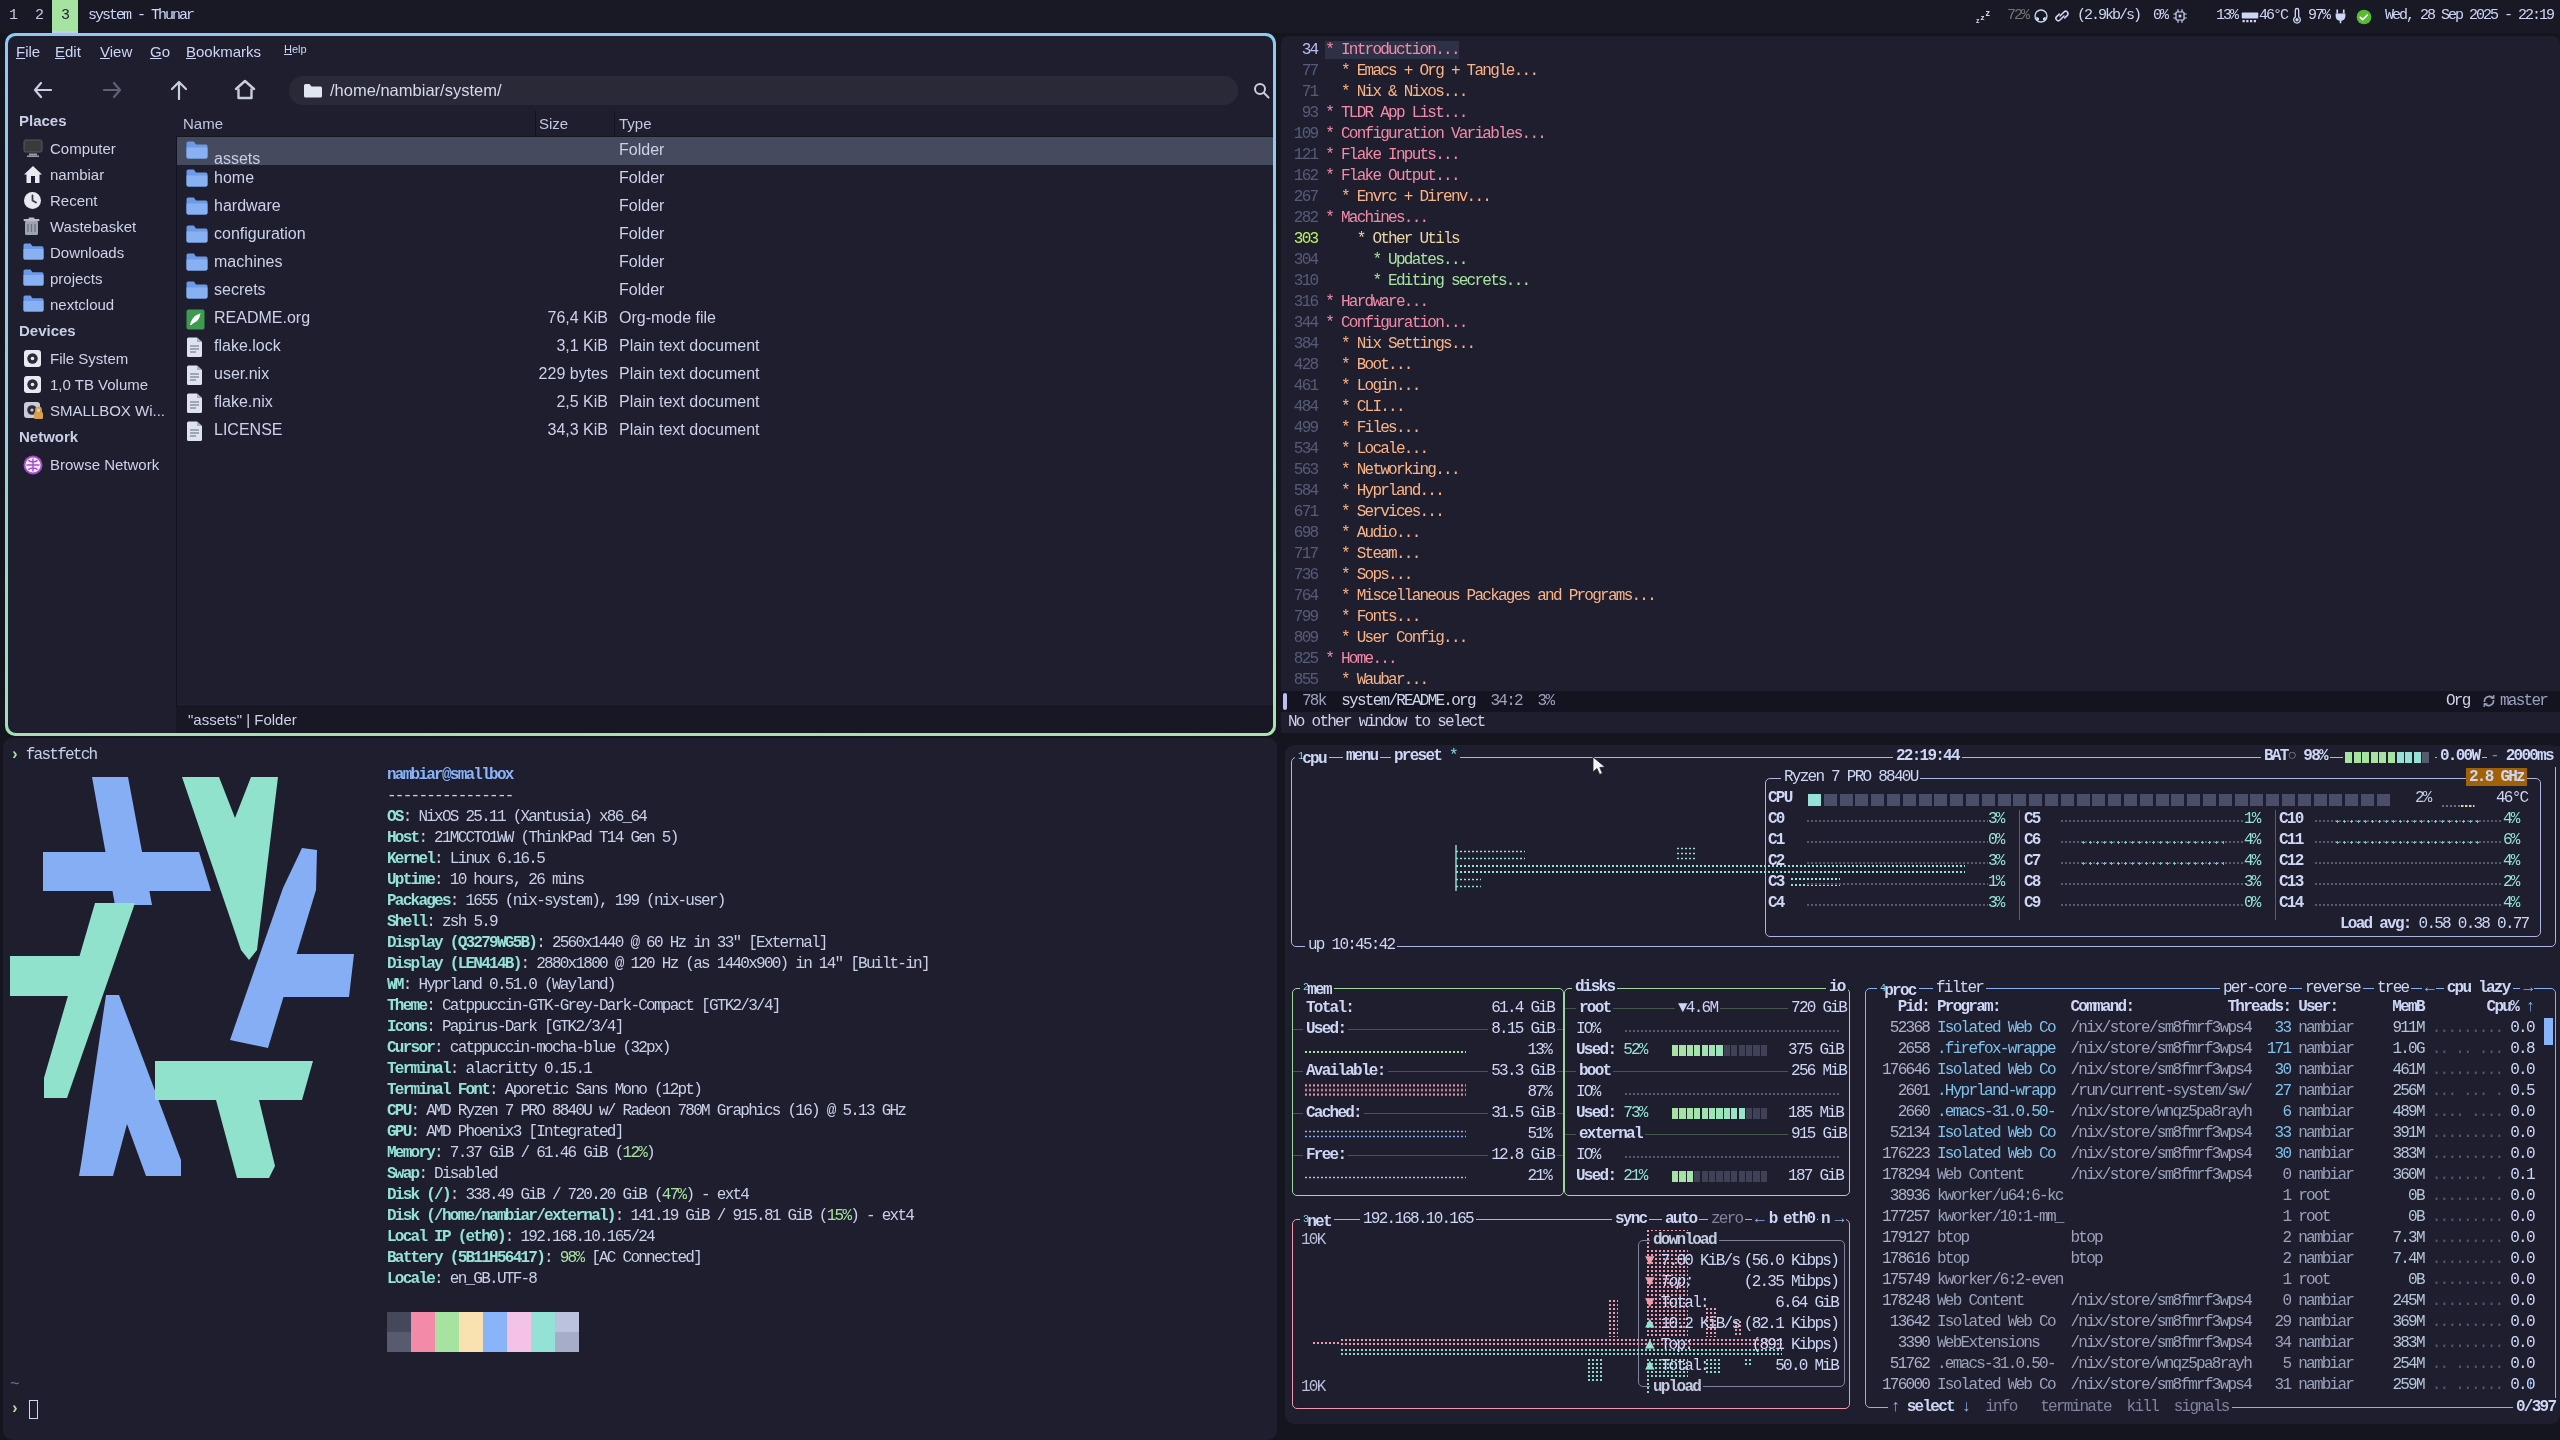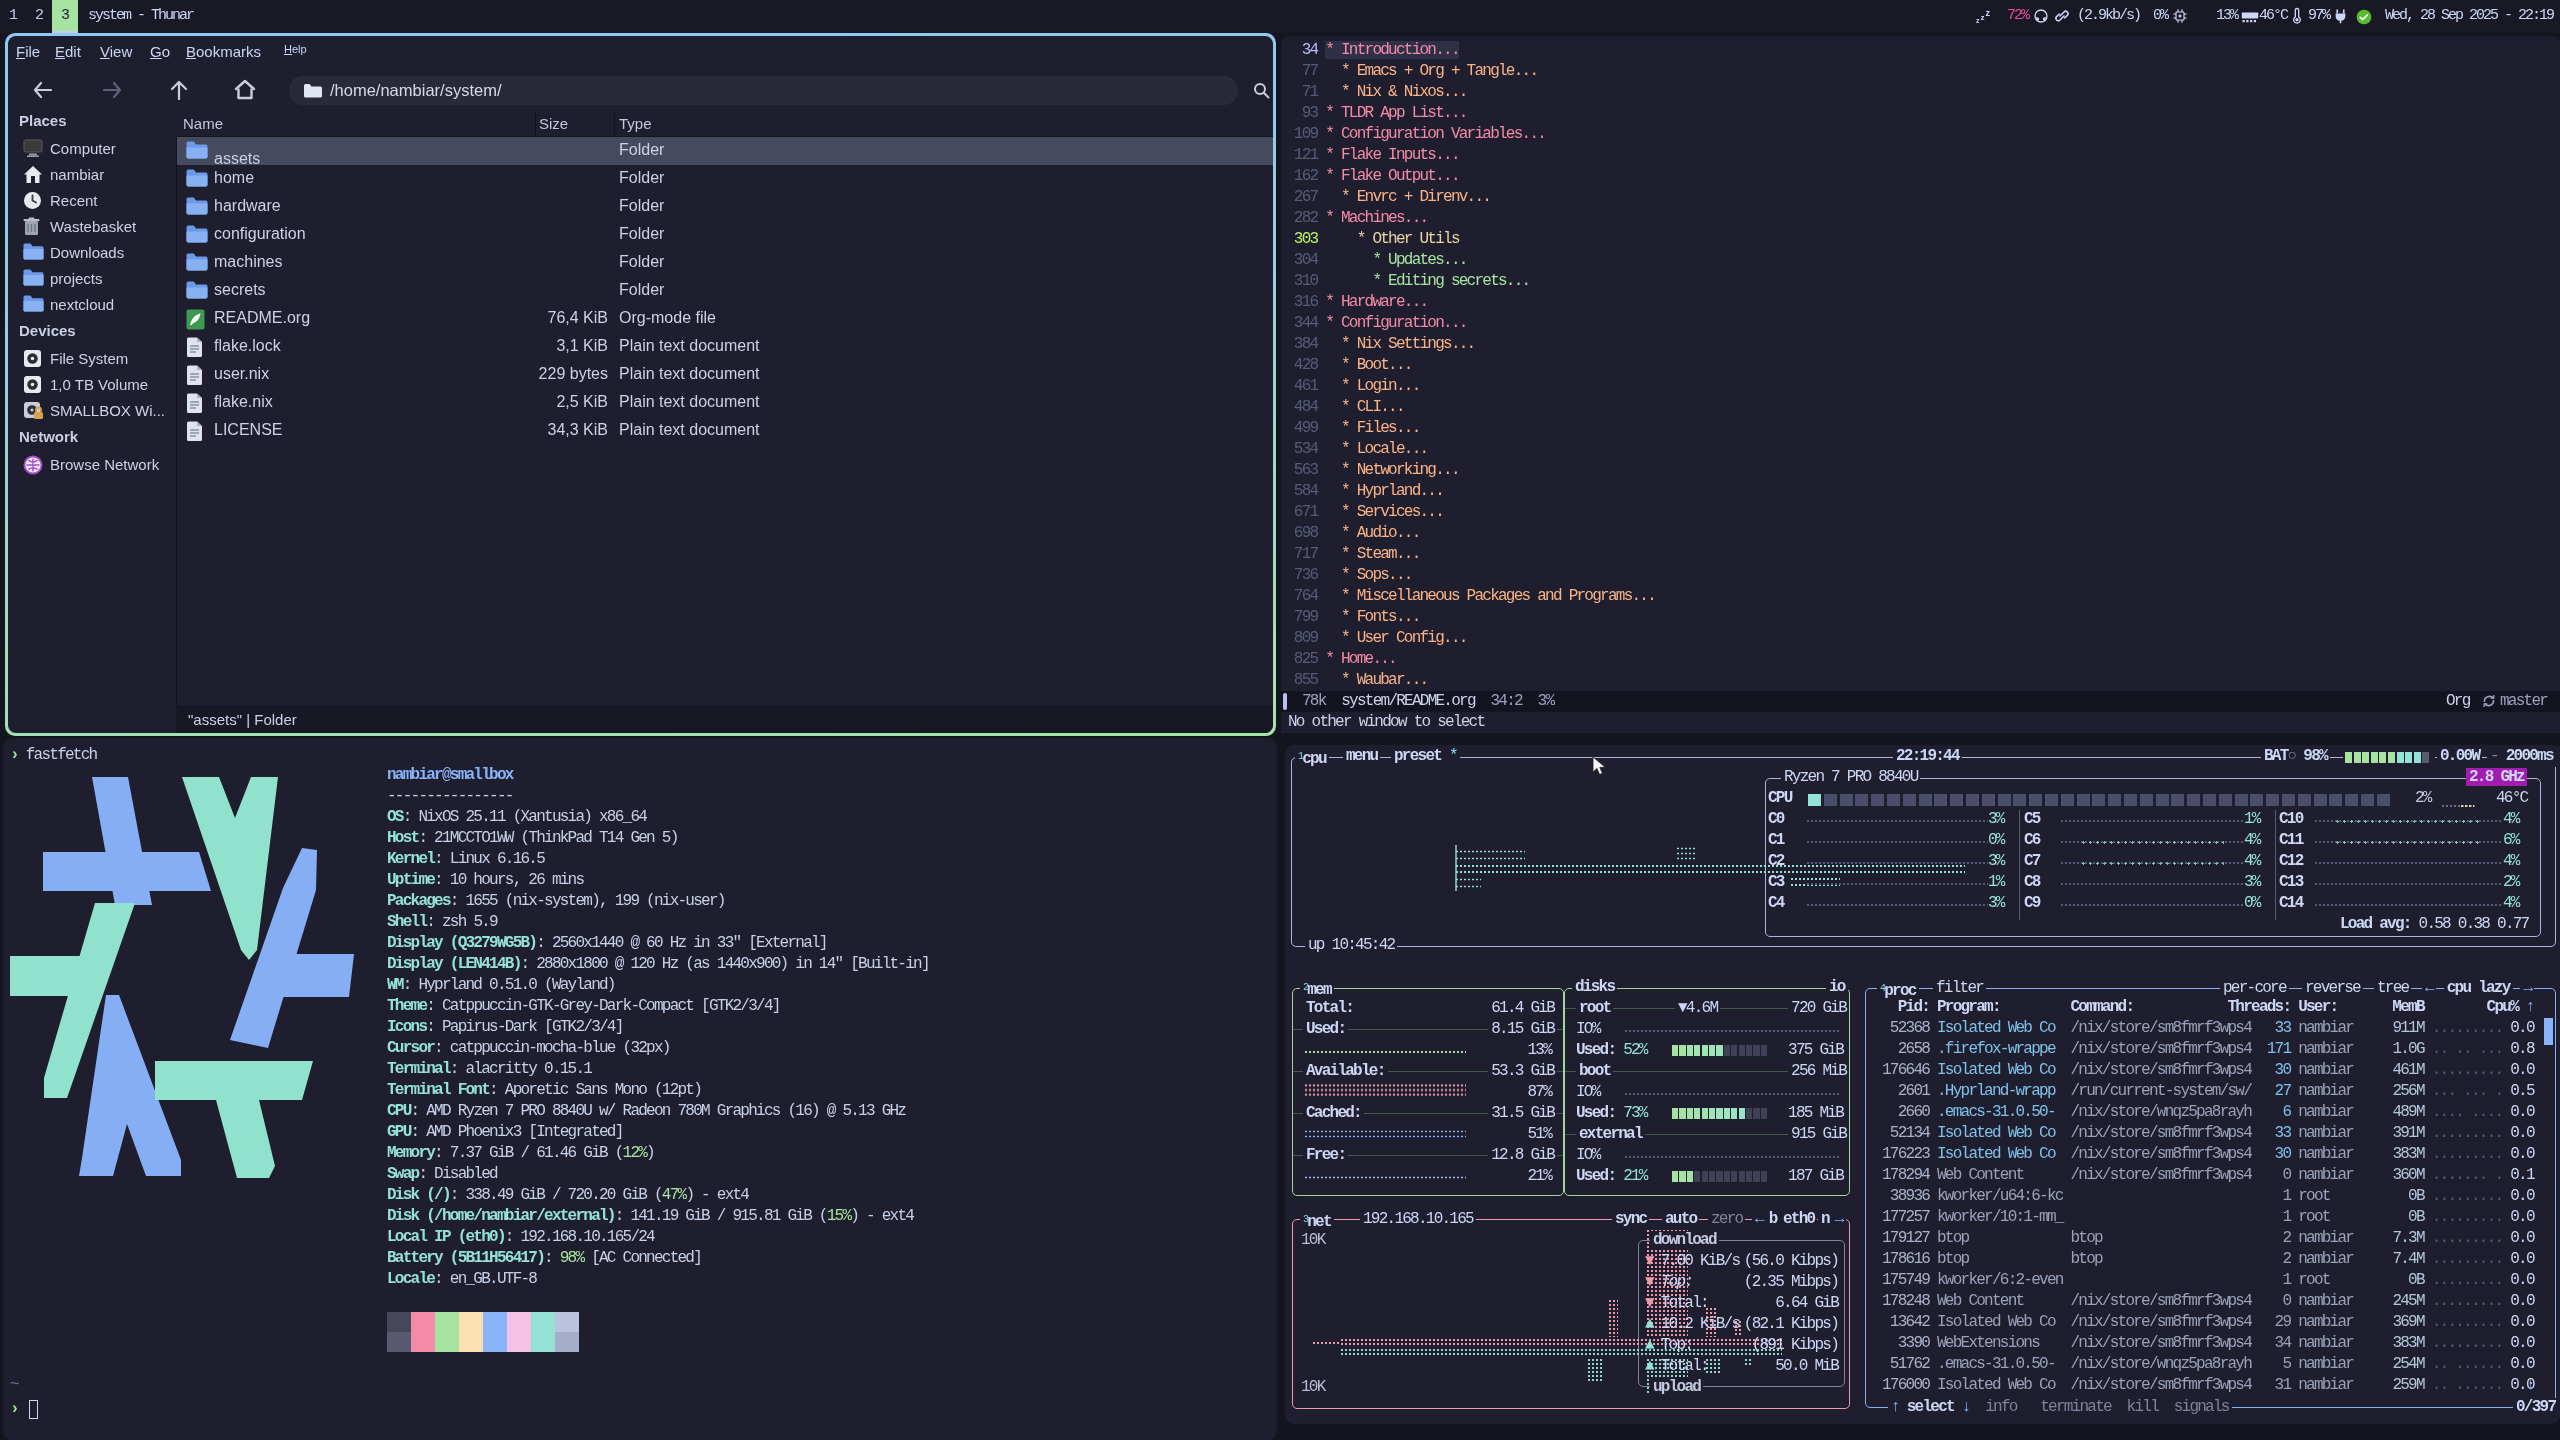--- a/index.html
+++ b/index.html
@@ -50,21 +50,21 @@
       <circle cx="6" cy="14.5" r="2" fill="#cdd6f4" stroke="none"></circle>
     </svg></div>
 <div class="abs" style="left:2334px;top:8px"><svg width="13" height="16" viewBox="0 0 16 18" fill="#cdd6f4">
       <path d="M3 1v5h2V1zM11 1v5h2V1z"></path>
       <path d="M2 6h12v3a6 6 0 0 1-5 5.9V18H7v-3.1A6 6 0 0 1 2 9z"></path>
     </svg></div>
 <div class="abs" style="left:2356px;top:9px"><svg width="16" height="16" viewBox="0 0 24 24">
       <circle cx="12" cy="12" r="11" fill="#56bd2f"></circle>
       <path d="M6.5 12.5l3.5 3.5 7-7" stroke="#fff" stroke-width="2.6" fill="none" stroke-linecap="round" stroke-linejoin="round"></path>
     </svg></div>
-<div class="abs mono17" style="left:2007px;top:7px;color:#ec4899">72%</div>
+<div class="abs mono17" style="left:2007px;top:7px;color:#737373">72%</div>
 <div class="abs mono17" style="left:2077px;top:7px;color:#cdd6f4">(2.9kb/s)</div>
 <div class="abs mono17" style="left:2153px;top:7px;color:#cdd6f4">0%</div>
 <div class="abs mono17" style="left:2216px;top:7px;color:#cdd6f4">13%</div>
 <div class="abs mono17" style="left:2259px;top:7px;color:#cdd6f4">46°C</div>
 <div class="abs mono17" style="left:2308px;top:7px;color:#cdd6f4">97%</div>
 <div class="abs mono17" style="left:2385px;top:7px;color:#cdd6f4">Wed, 28 Sep 2025 - 22:19</div>
 <style>.mono17{font-family:"Liberation Mono",monospace;font-size:15px;letter-spacing:-2.0px}</style>
 <div class="abs" style="left:5px;top:33px;width:1271px;height:703px;border-radius:10px;padding:3px;
 background:linear-gradient(175deg,#8ec8f5 0%,#93cbe8 30%,#9bd8c8 65%,#a8e5a8 100%)">
 <div style="position:relative;width:100%;height:100%;background:#1e1e2e;border-radius:8px;overflow:hidden">
@@ -373,21 +373,21 @@
 <div class="abs" style="left:2397px;top:752px;width:7px;height:11px;background:#94e2d5"></div>
 <div class="abs" style="left:2405px;top:752px;width:7px;height:11px;background:#94e2d5"></div>
 <div class="abs" style="left:2414px;top:752px;width:7px;height:11px;background:#94e2d5"></div>
 <div class="abs" style="left:2422px;top:752px;width:7px;height:11px;background:#585b70"></div>
 <div class="ts" style="left:2437px;top:746px;background:#1e1e2e;padding:0 3px;"><b style="color:#cdd6f4">0.00W</b></div>
 <div class="ts" style="left:2487px;top:746px;background:#1e1e2e;padding:0 3px;"><span style="color:#7f849c">- </span><b style="color:#cdd6f4">2000ms</b> </div>
 <svg class="abs" style="left:1592px;top:756px" width="15" height="21" viewBox="0 0 15 21">
     <path d="M1 1v15l4-3.5 2.6 6 2.8-1.2-2.6-5.8 5.2-.5z" fill="#f5f5fa" stroke="#222" stroke-width="0.8"></path>
   </svg>
 <div class="ts" style="left:1781px;top:767px;"><span style="color:#cdd6f4;background:#1e1e2e;padding:0 3px;">Ryzen 7 PRO 8840U</span></div>
-<div class="ts" style="left:2466px;top:767px;"><b style="color:#cdd6f4;background:#a21caf;padding:0 3px;">2.8 GHz</b></div>
+<div class="ts" style="left:2466px;top:767px;"><b style="color:#cdd6f4;background:#a16207;padding:0 3px;">2.8 GHz</b></div>
 <div class="dots" style="--c:#94e2d5;left:1455px;top:862px;width:510px;height:13px;background-size:4px 6px"></div>
 <div class="dots" style="--c:#94e2d5;left:1455px;top:847px;width:70px;height:15px;background-size:4px 7px"></div>
 <div class="dots" style="--c:#94e2d5;left:1676px;top:845px;width:20px;height:17px;background-size:4px 5px"></div>
 <div class="dots" style="--c:#94e2d5;left:1455px;top:875px;width:26px;height:16px;background-size:4px 7px"></div>
 <div class="dots" style="--c:#94e2d5;left:1790px;top:875px;width:50px;height:12px;background-size:4px 6px"></div>
 <div class="abs" style="left:1455px;top:845px;width:2px;height:46px;background:#94e2d5;opacity:.7"></div>
 <div class="ts" style="left:1768px;top:788px;"><b style="color:#cdd6f4">CPU</b></div>
 <div class="abs" style="left:1808px;top:794px;width:585px;height:12px;background:repeating-linear-gradient(90deg,#4a4e68 0,#4a4e68 13px,#1e1e2e 13px,#1e1e2e 15.8px)"></div>
 <div class="abs" style="left:1808px;top:794px;width:13px;height:12px;background:#94e2d5"></div>
 <div class="ts" style="left:2415px;top:788px;"><span style="color:#c3cbe0">2%</span></div>

